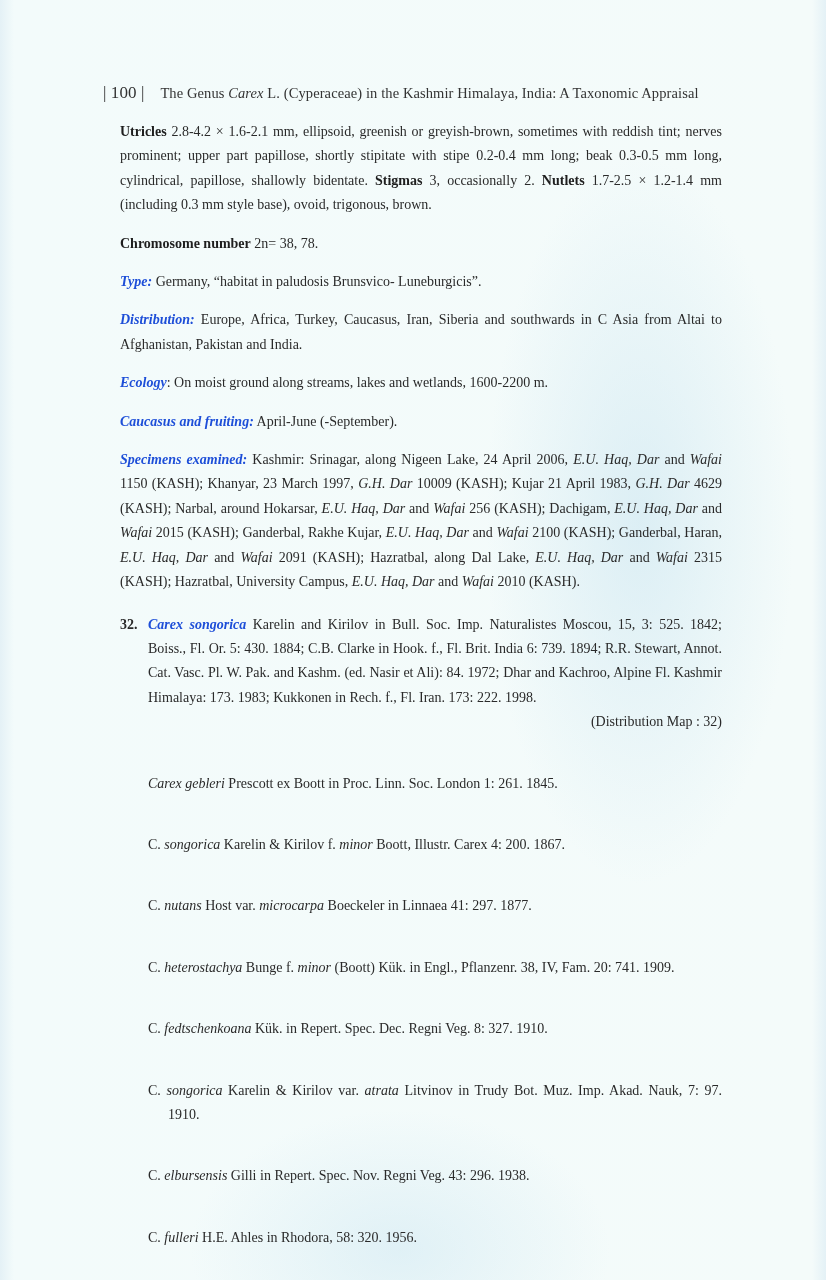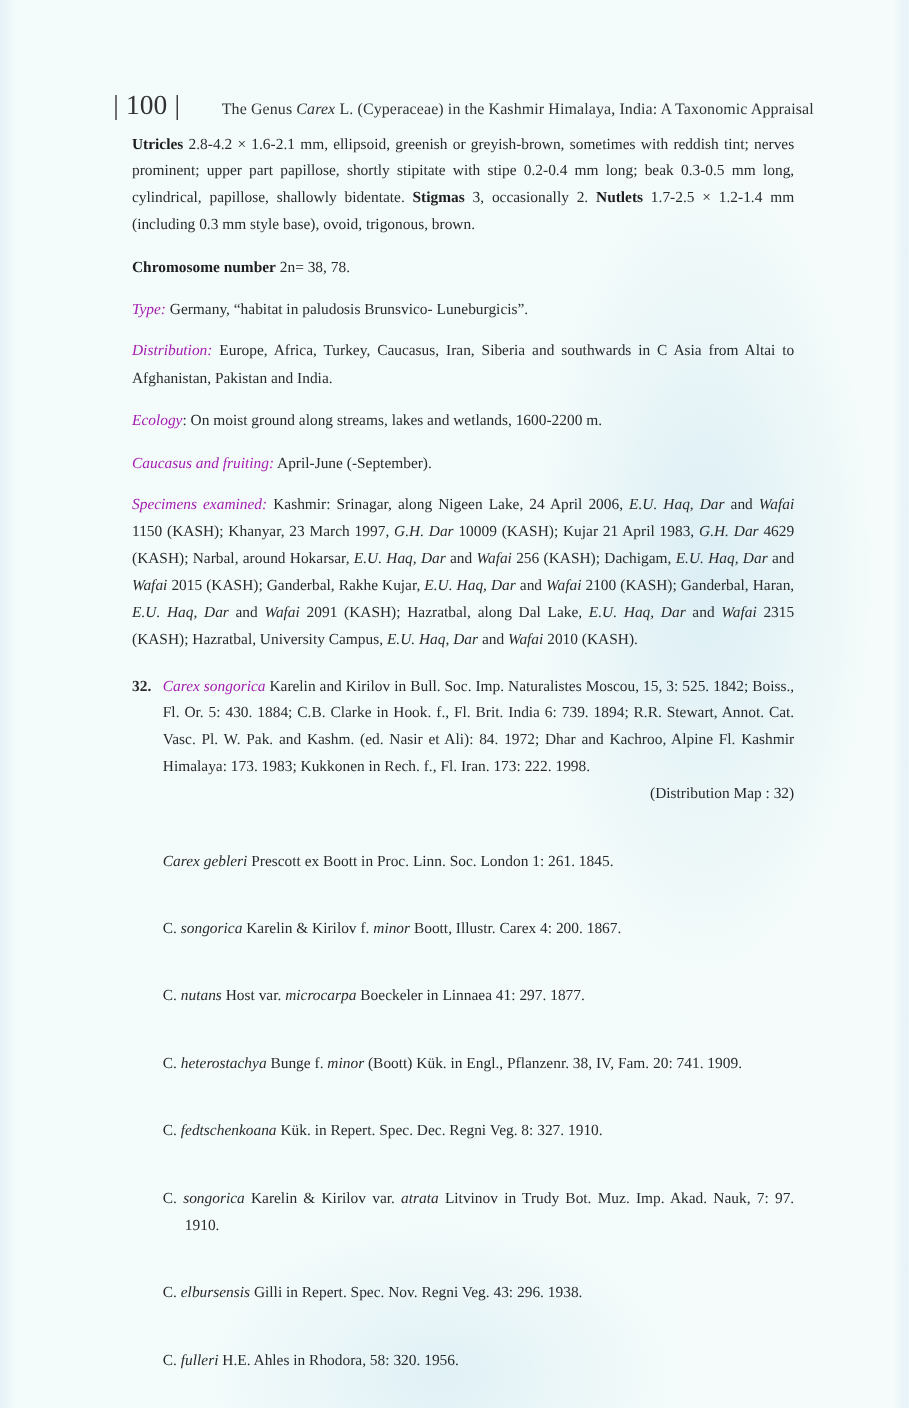--- a/index.html
+++ b/index.html
@@ -17,27 +17,27 @@
       radial-gradient(ellipse 300px 200px at 400px 1250px, rgba(200,228,240,0.45), rgba(200,228,240,0) 70%),
       linear-gradient(90deg, #e4f1f6 0px, #f3fbfb 14px, #f4fbfa 812px, #e4f1f6 826px);
     z-index: 0;
   }
   .content { position: absolute; left: 0; top: 0; width: 826px; z-index: 1; }
   .running-head {
     position: absolute; left: 103px; top: 83px; width: 650px;
     font-size: 15px; letter-spacing: 0.1px; white-space: nowrap;
     color: #333;
   }
-  .running-head .pageno { font-size: 25px; margin-right: 34px; }
+  .running-head .pageno { font-size: 17px; margin-right: 12px; }
   .running-head .title { font-size: 14.5px; text-align: center; }
   .body { position: absolute; left: 120px; top: 120px; width: 602px; font-size: 14px; line-height: 24.4px; }
   p { margin: 0; text-align: justify; }
   .para { margin-bottom: 14px; }
   b { font-weight: bold; color: #1e1e1e; }
-  .bi { font-weight: normal; font-style: italic; color: #a21caf; }
+  .bi { font-weight: bold; font-style: italic; color: #1d4ed8; }
   i { font-style: italic; }
   .species {
     position: relative; padding-left: 28px; margin-top: 18px;
   }
   .species .num { position: absolute; left: 0; top: 0; font-weight: bold; }
   .dist-map { text-align: right; font-weight: normal; margin-top: 0; }
   .synonyms { margin-top: 12px; padding-left: 28px; }
   .syn { padding-left: 20px; text-indent: -20px; margin-bottom: 6px; text-align: justify; margin-top: 37px; }
 </style>
 </head>

